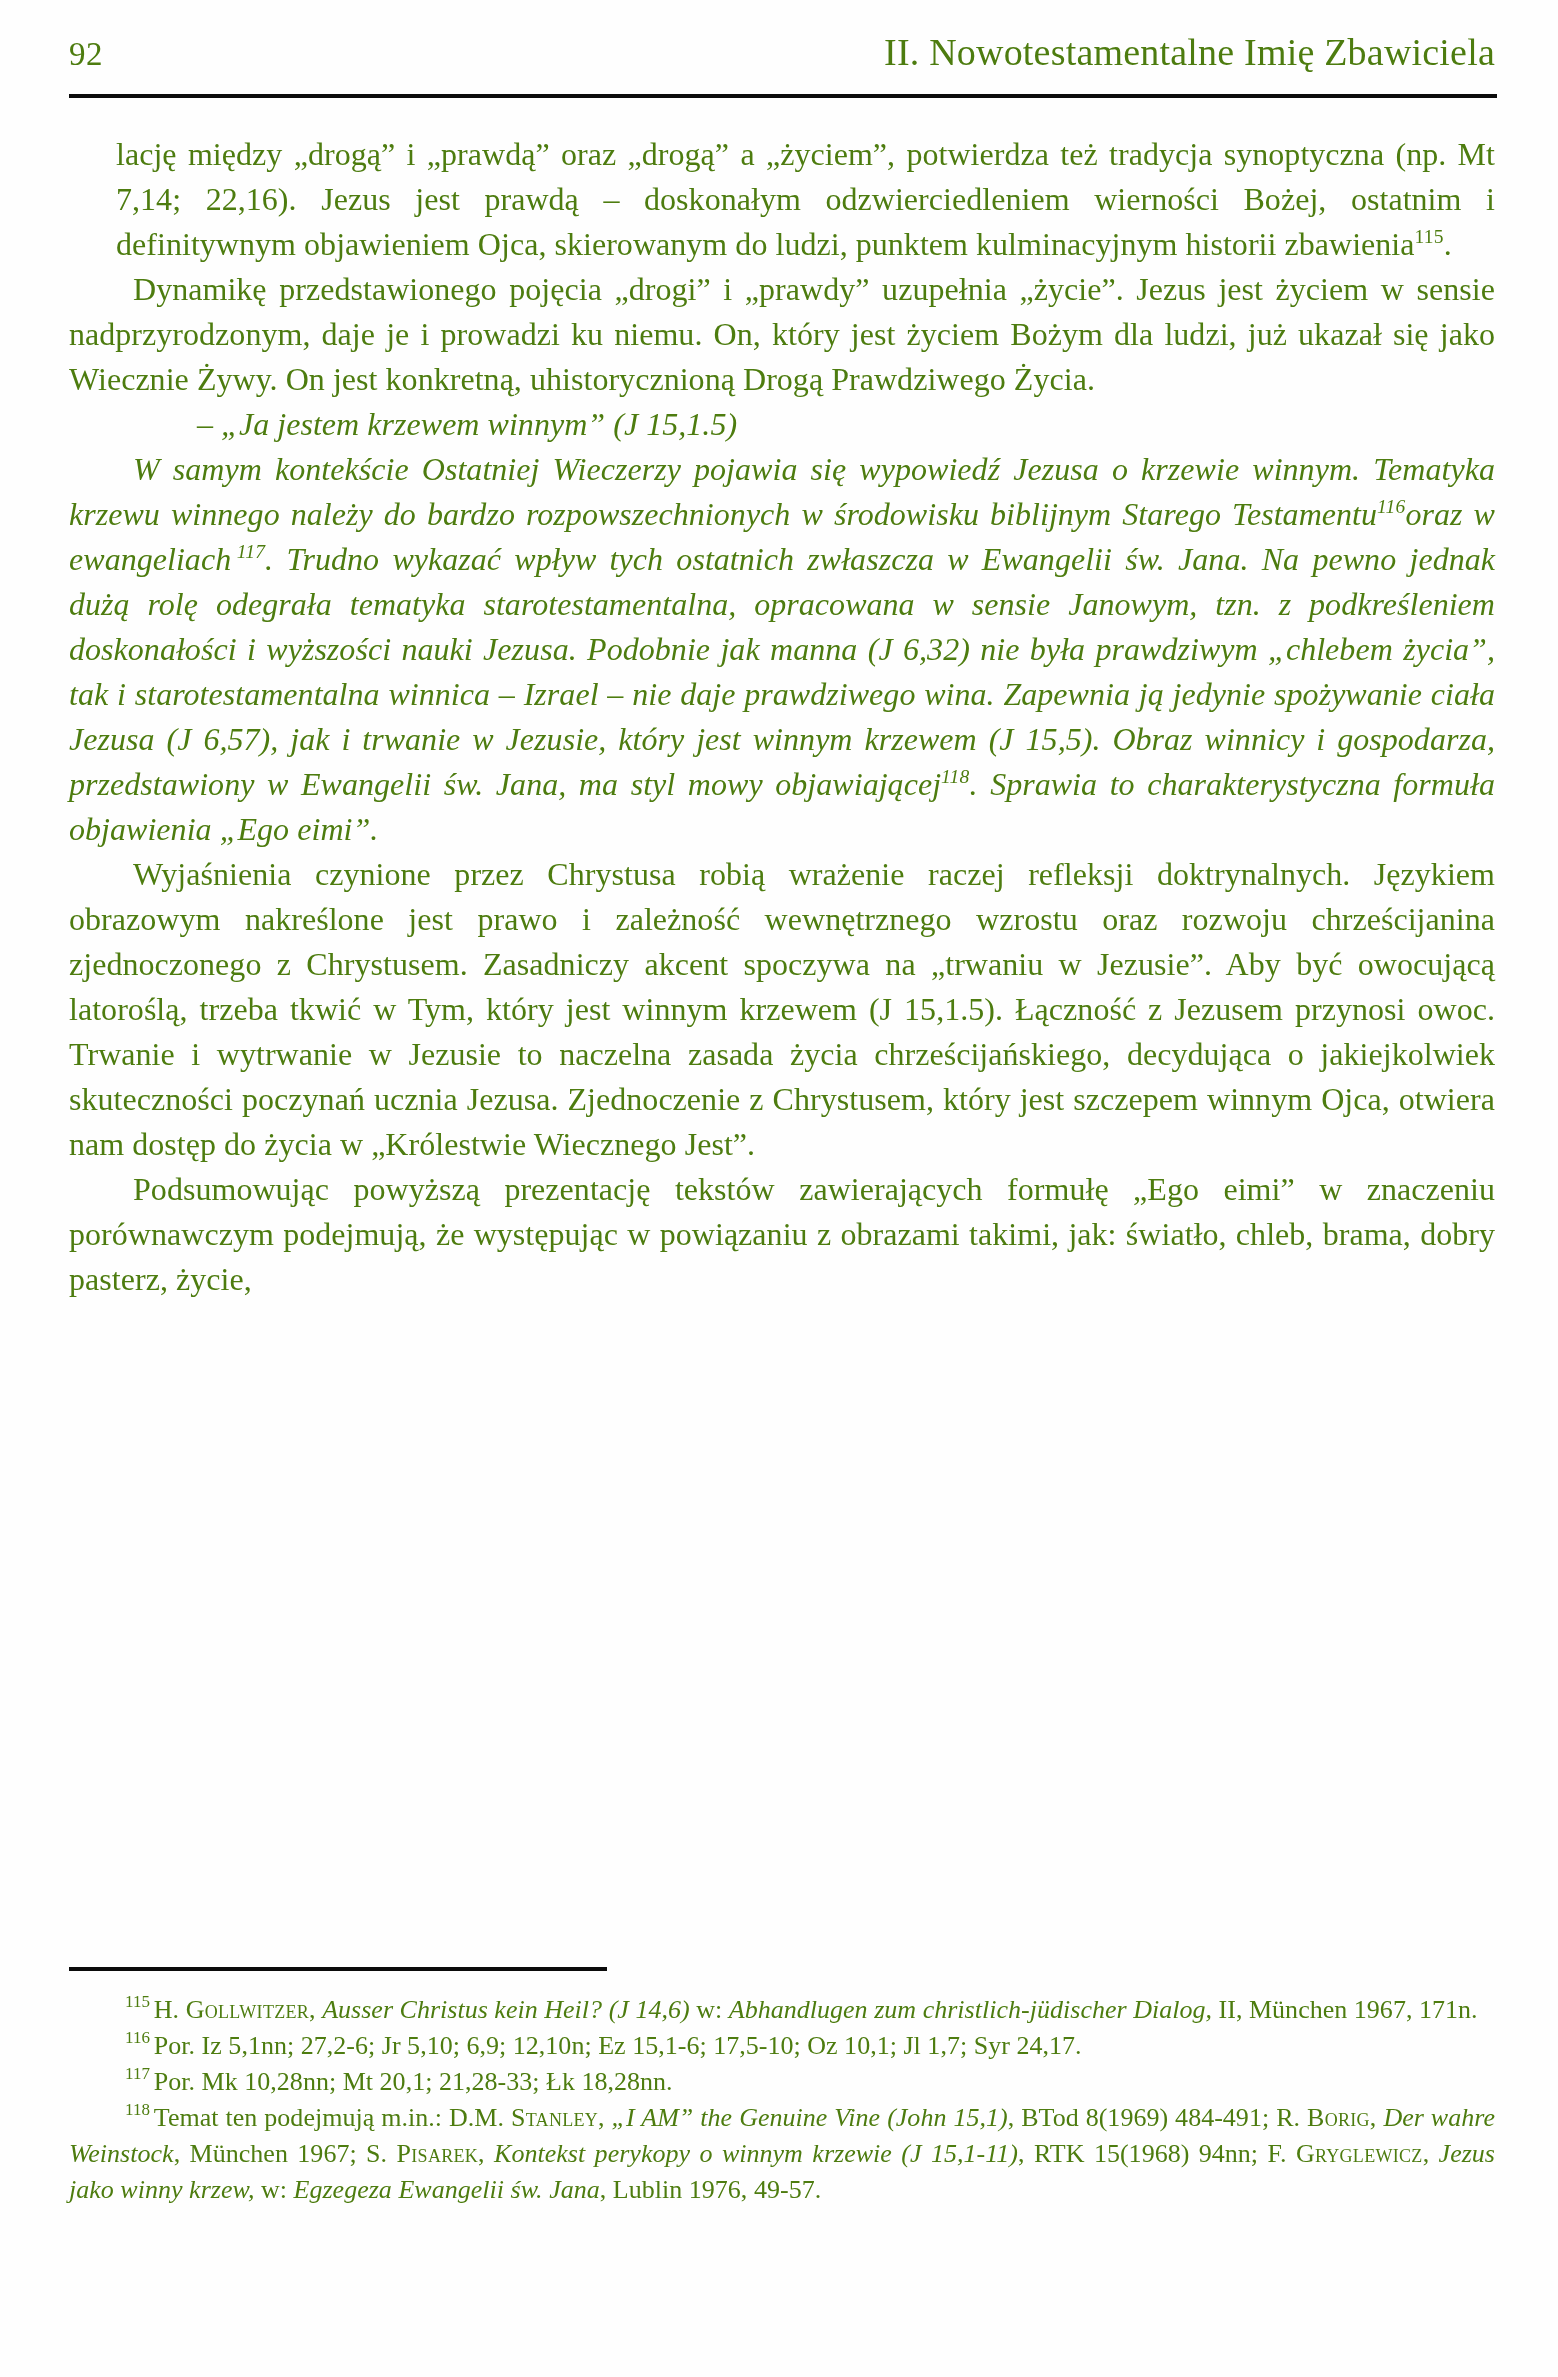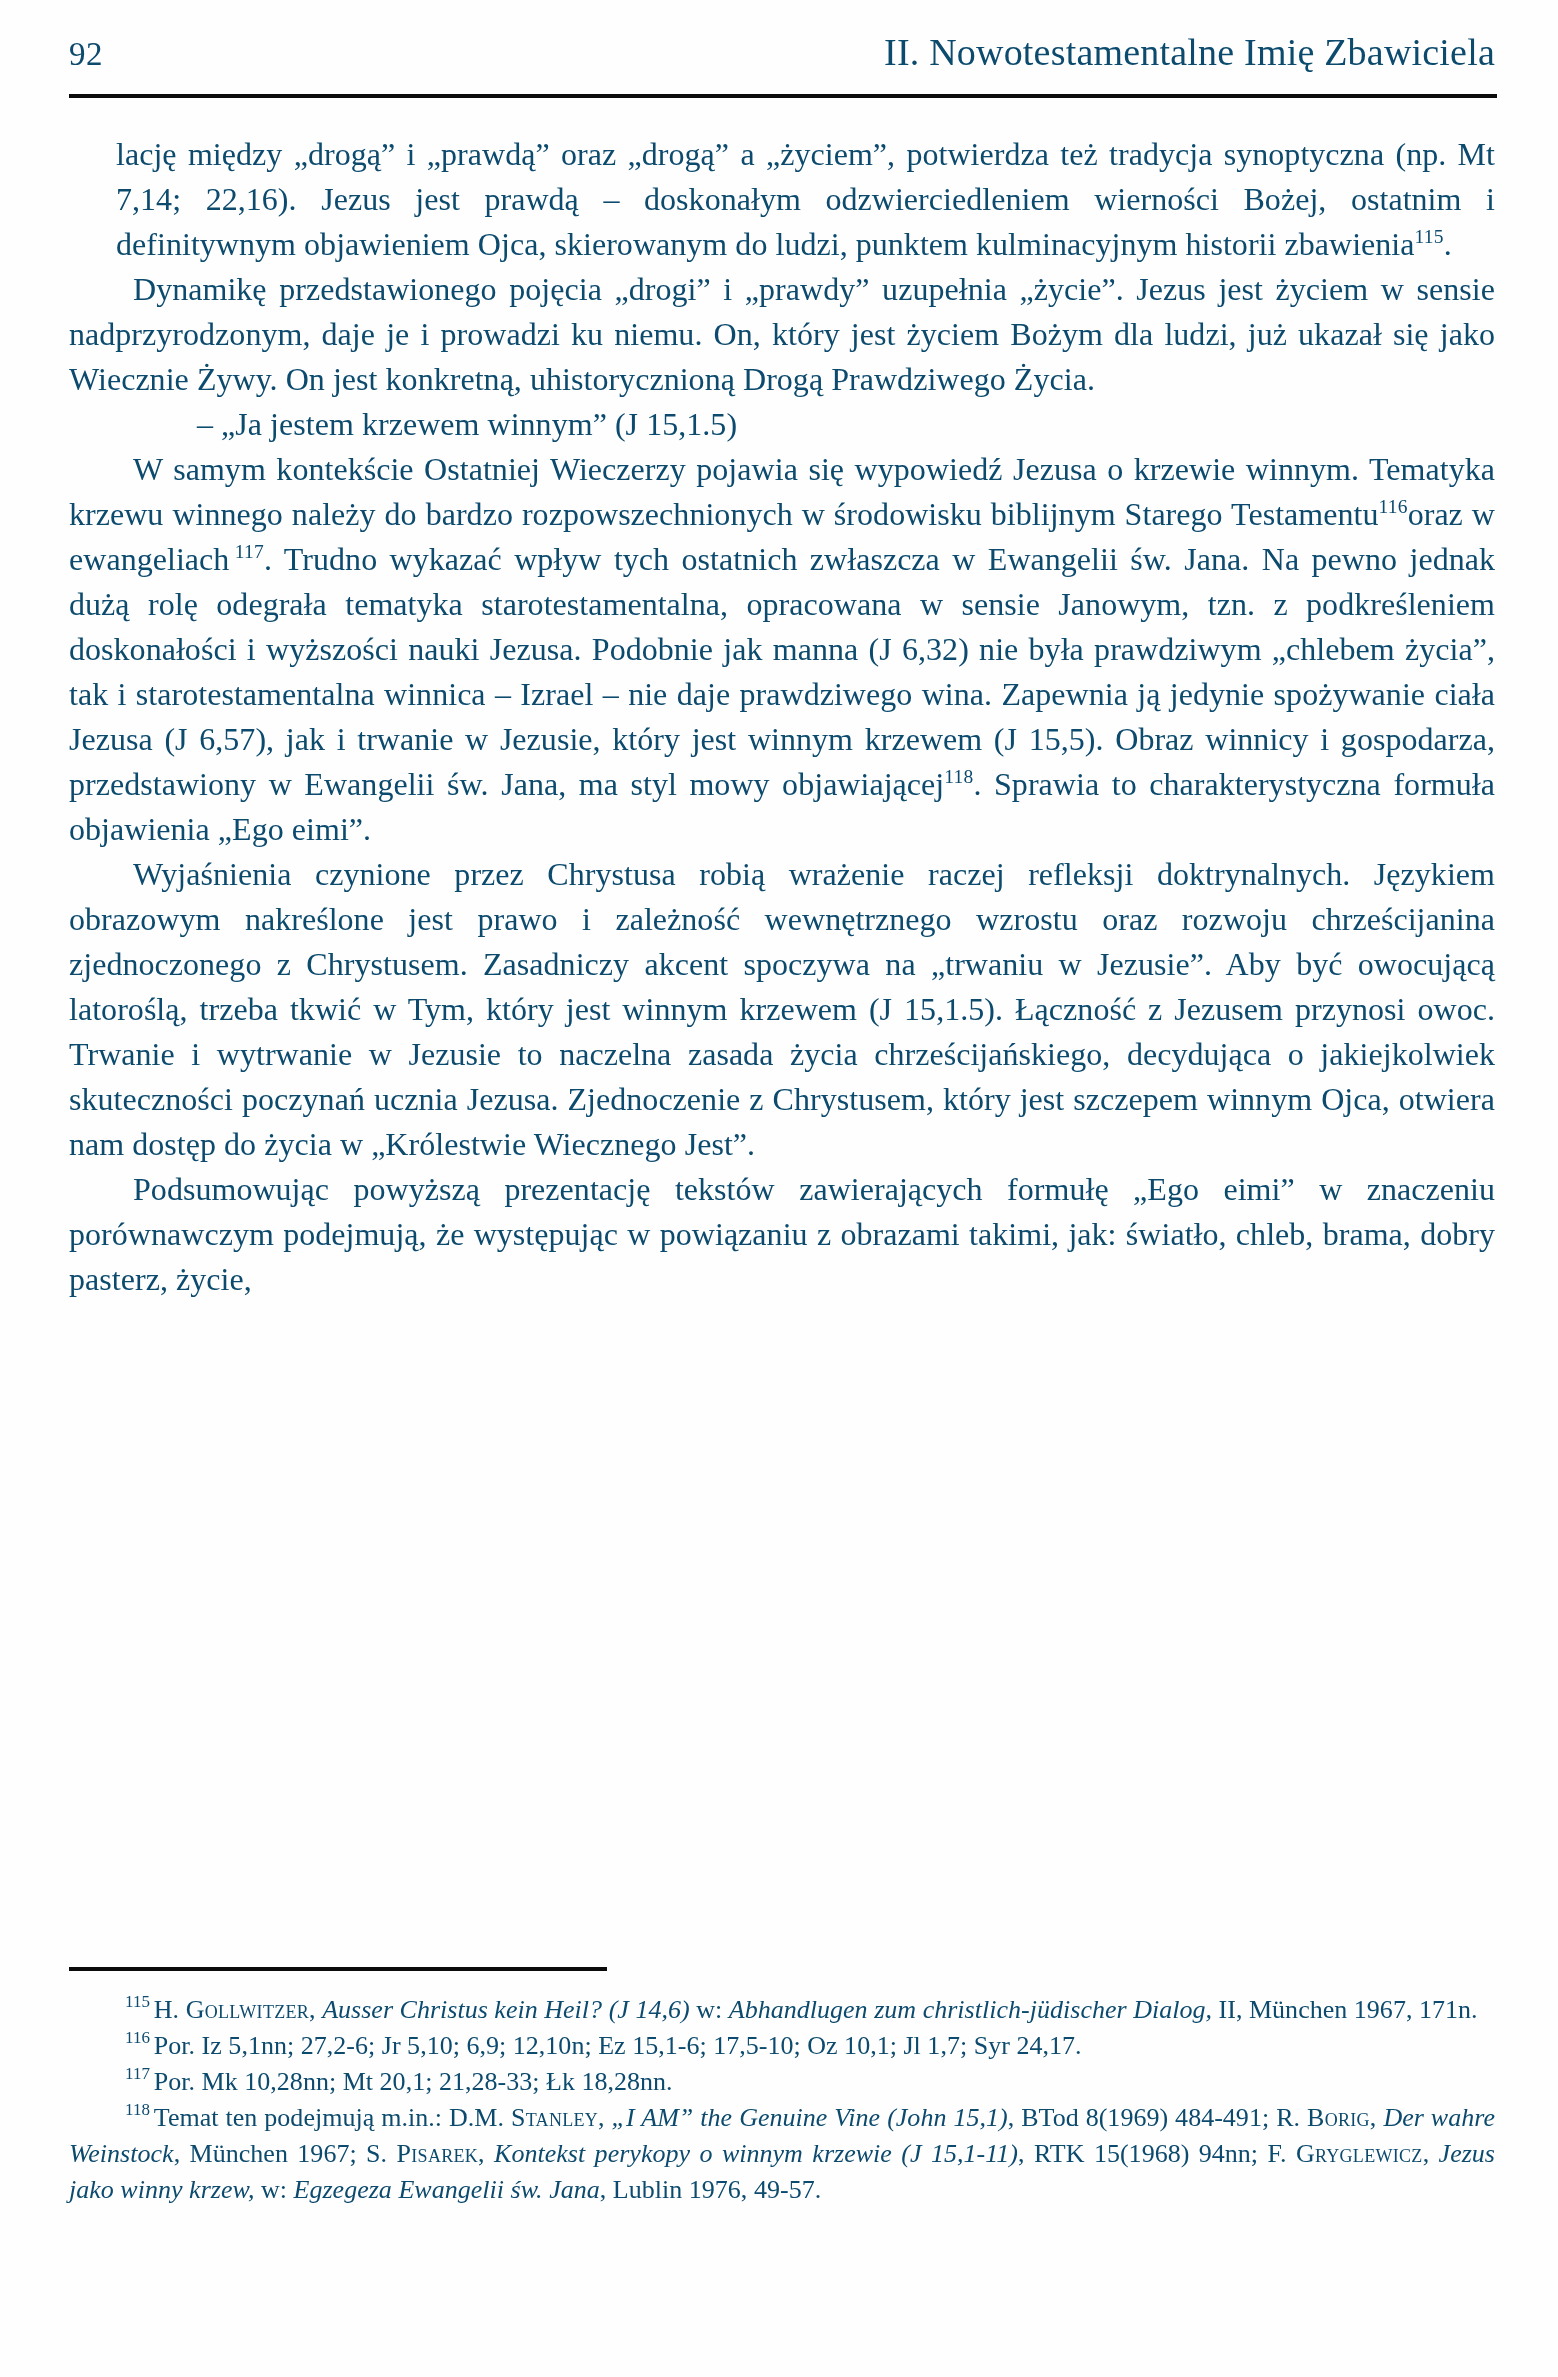--- a/index.html
+++ b/index.html
@@ -6,21 +6,21 @@
     margin: 0;
     padding: 0;
     background: #ffffff;
   }
   .page {
     position: relative;
     width: 1558px;
     height: 2377px;
     background: #fefefe;
     font-family: "Liberation Serif", "DejaVu Serif", serif;
-    color: #0c4a6e;
+    color: #4d7c0f;
     overflow: hidden;
   }
   .page-inner {
     position: absolute;
     left: 69px;
     top: 0;
     width: 1426px;
     height: 2377px;
   }
 
@@ -75,21 +75,21 @@
   .body p.hang {
     text-indent: 0;
     margin-left: 47px;
   }
   .scripture-line {
     margin: 0;
     padding-left: 128px;
     text-indent: 0;
     text-align: left;
   }
-  .gap-before { margin-top: 45px; }
+  .gap-before { margin-top: 45px; font-style: italic; }
 
   sup.fn {
     font-size: 19.5px;
     line-height: 0;
     vertical-align: 0.62em;
     letter-spacing: 0.2px;
   }
   sup.fn.sp { margin-left: 5.5px; }
 
   

